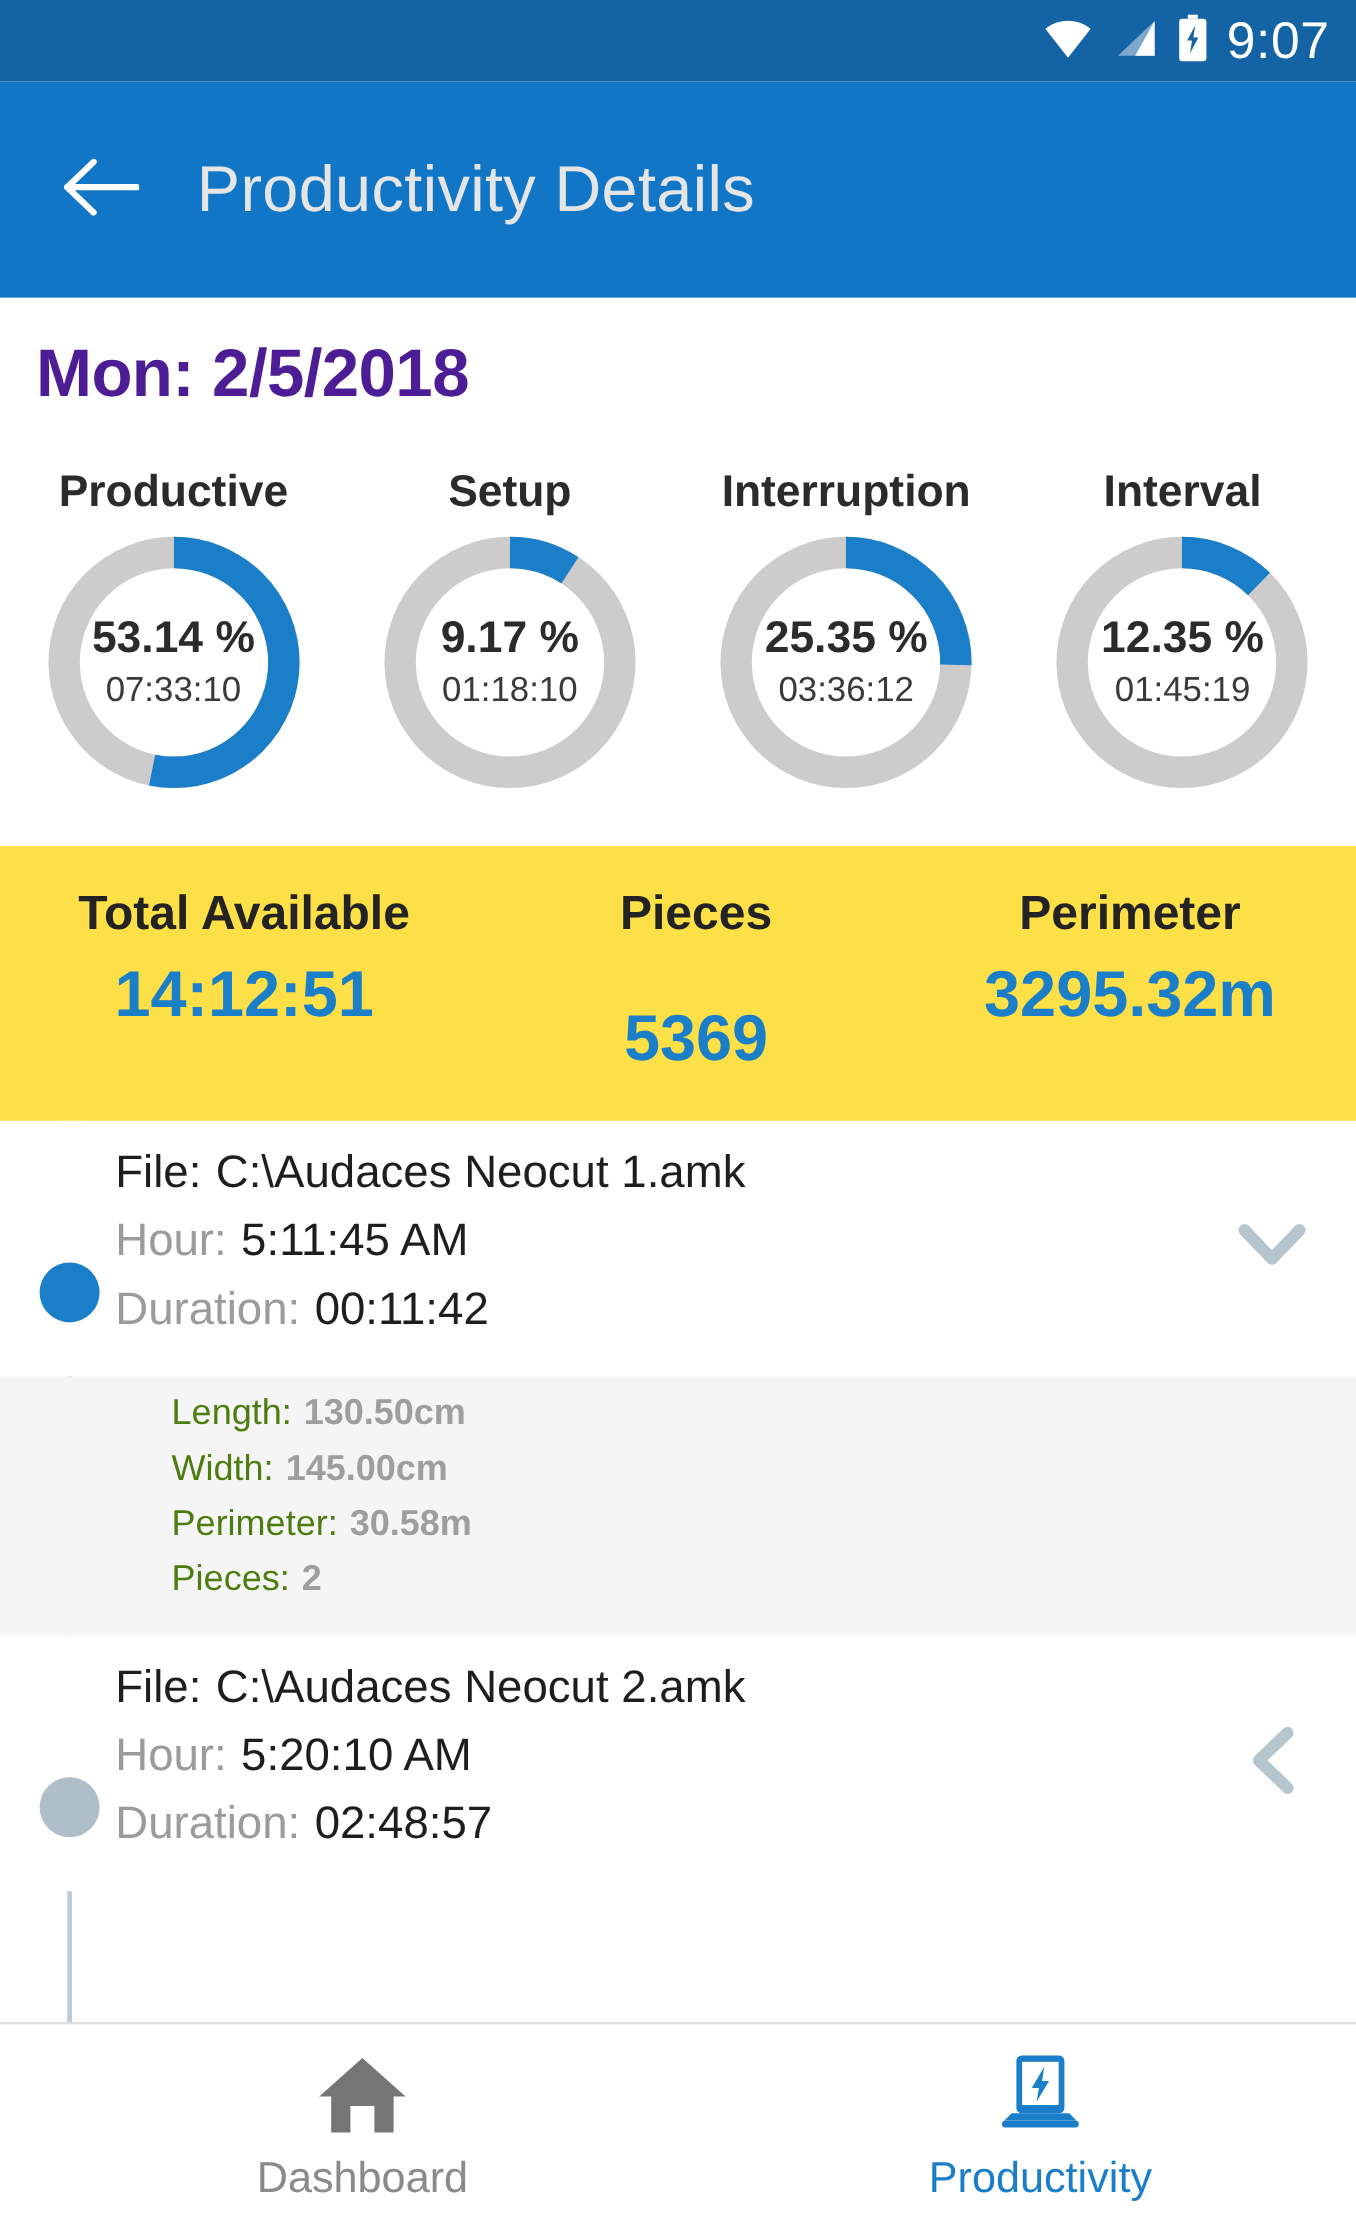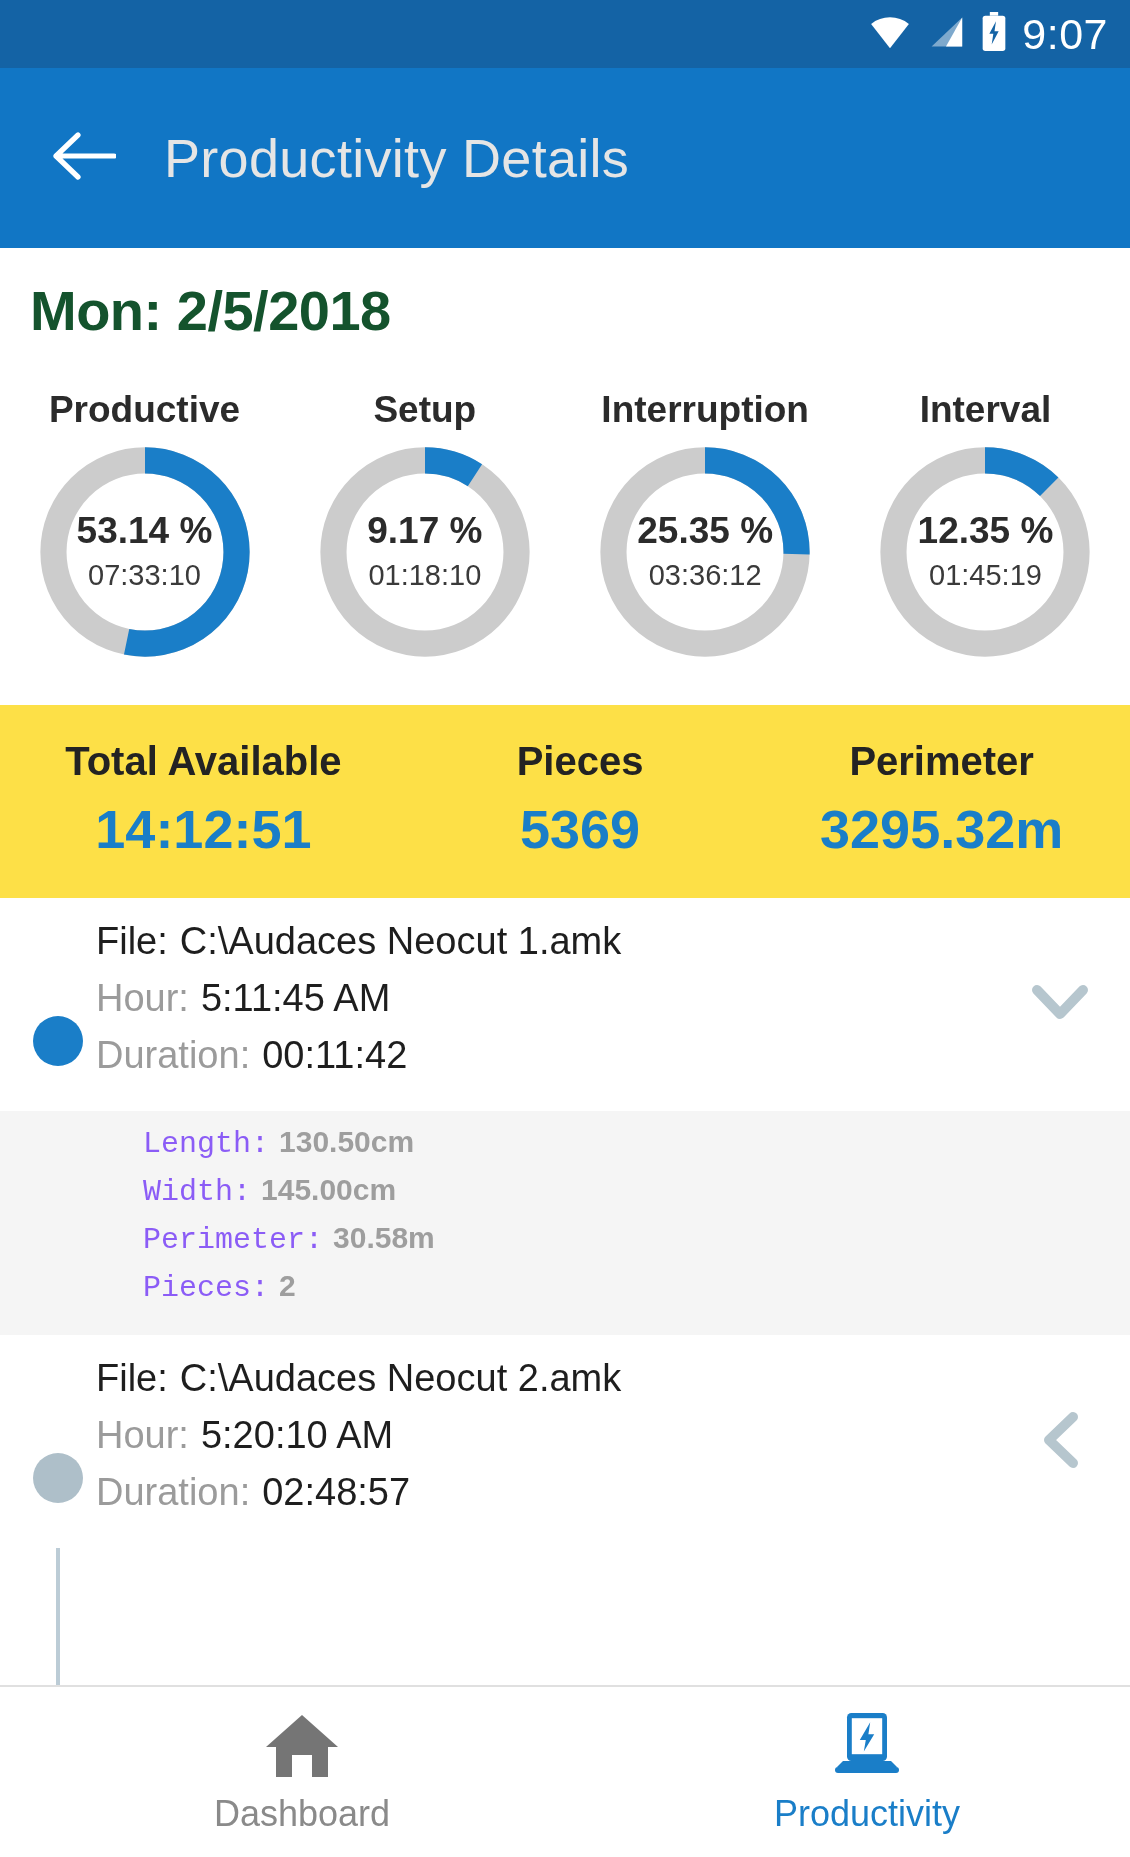--- a/index.html
+++ b/index.html
@@ -66,21 +66,21 @@
     color: #e5e5e5;
     font-size: 54px;
     font-weight: 400;
     margin-left: 44px;
     letter-spacing: 0.3px;
     white-space: nowrap;
   }
 
   
   .date-heading {
-    color: #14532d;
+    color: #4c1d95;
     font-size: 56px;
     font-weight: bold;
     padding: 30px 0 0 30px;
     letter-spacing: -0.5px;
     flex: none;
   }
 
   
   .donut-row {
     display: flex;
@@ -140,21 +140,21 @@
     display: flex;
     flex: none;
   }
   .stat-cell {
     flex: 1;
     display: flex;
     flex-direction: column;
     align-items: center;
   }
   .stat-cell.c1 { flex: 1.08; }
-  .stat-cell.c2 { flex: 0.92; }
+  .stat-cell.c2 { flex: 0.92; gap: 36px; }
   .stat-label {
     font-size: 40px;
     font-weight: bold;
     color: #232323;
     white-space: nowrap;
   }
   .stat-value {
     font-size: 54px;
     font-weight: bold;
     color: #1a7ec8;
@@ -214,23 +214,22 @@
   .k.dark { color: #1e1e1e; }
   .v {
     font-size: 38px;
     color: #1e1e1e;
     font-weight: 400;
   }
 
   .detail .line { margin-bottom: 12px; }
   .detail .k {
     font-size: 30px;
-    color: #8b5cf6;
+    color: #4d7c0f;
     margin-right: 10px;
-    font-family: Liberation Mono, monospace;
   }
   .detail .v {
     font-size: 30px;
     color: #9e9e9e;
     font-weight: bold;
   }
 
   .chev {
     position: absolute;
     right: 34px;

